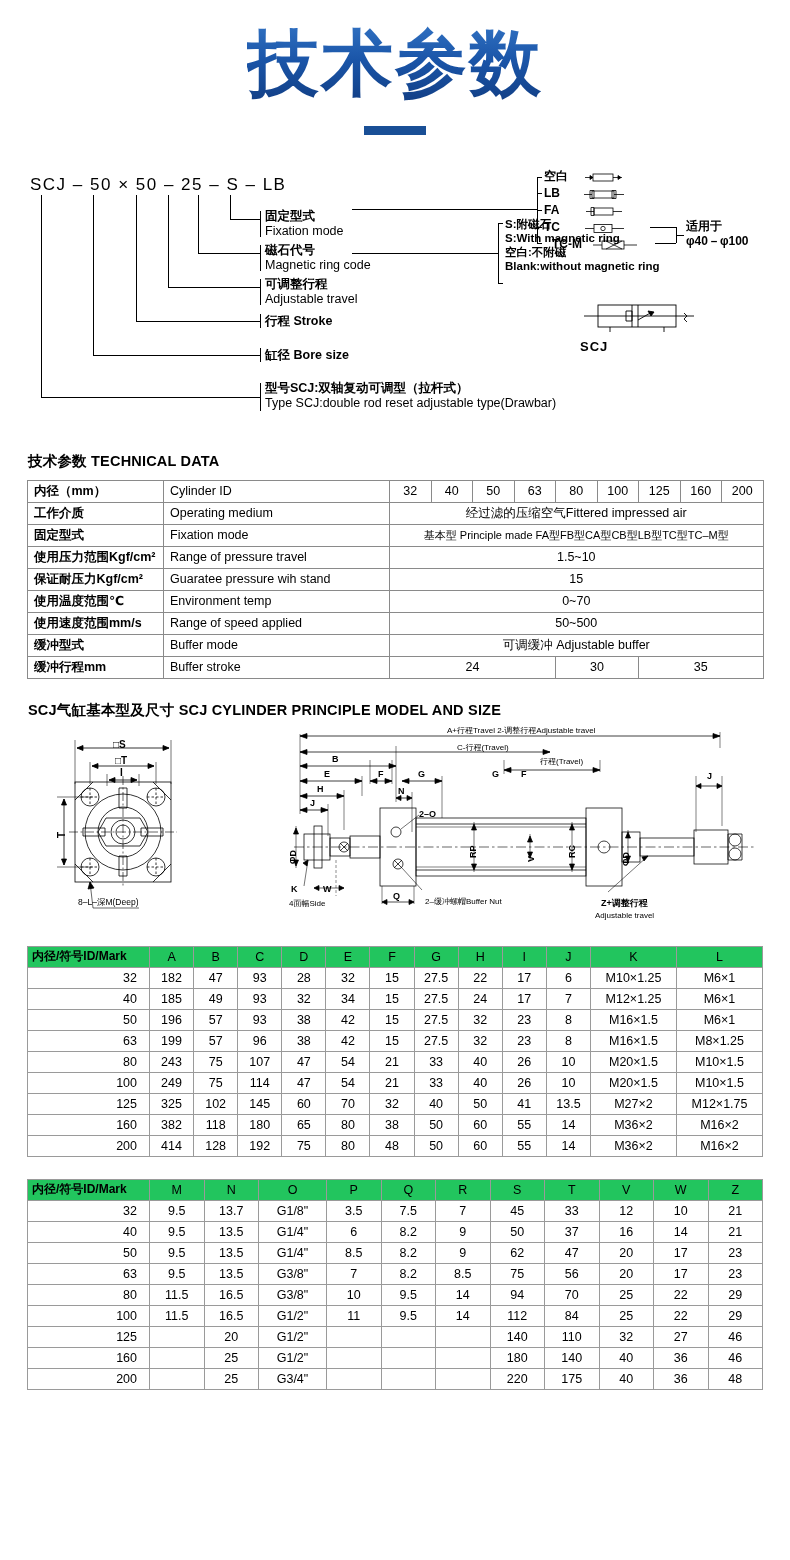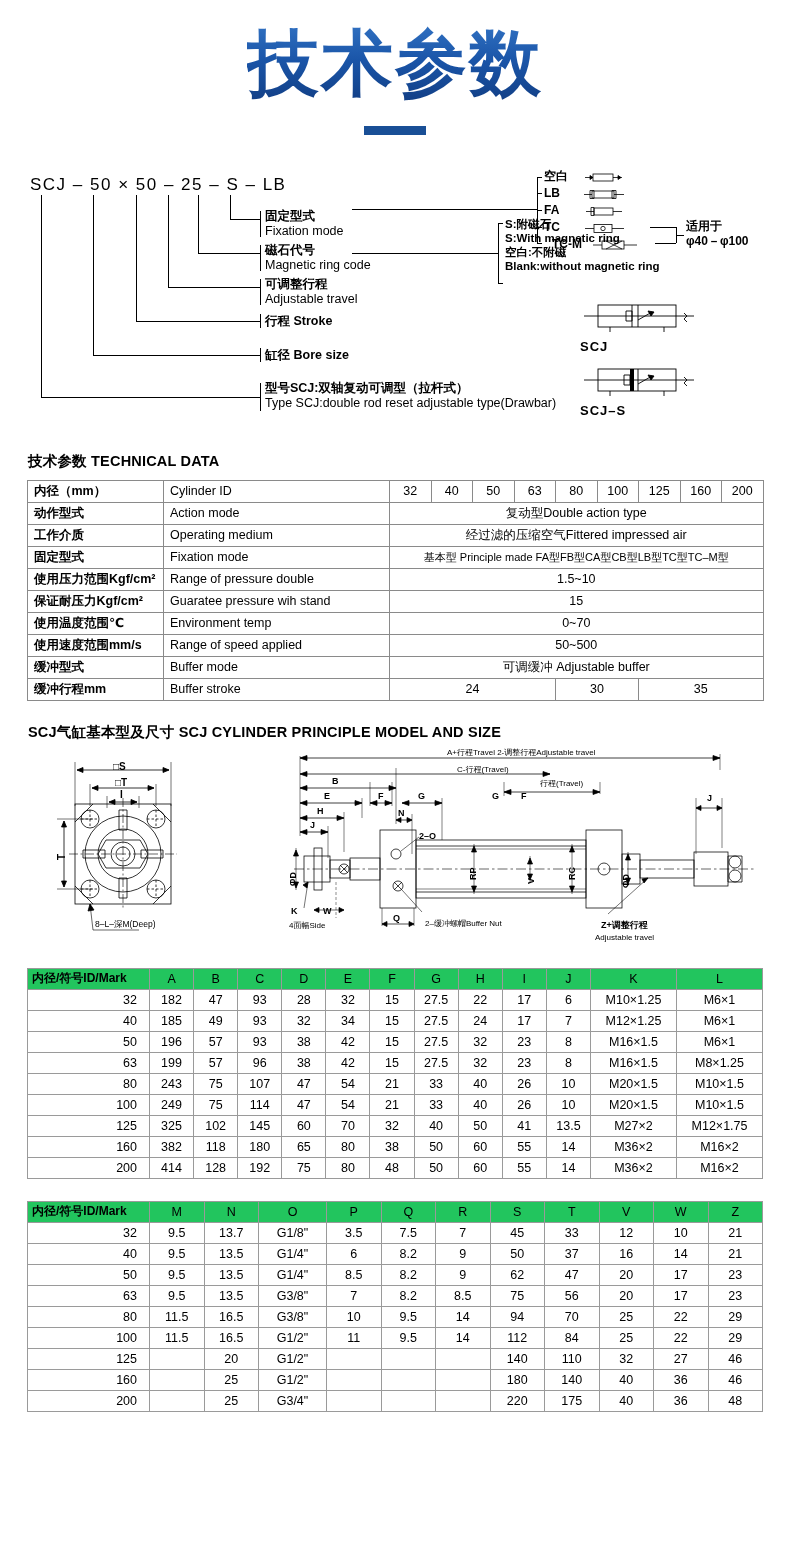--- a/index.html
+++ b/index.html
@@ -297,73 +297,52 @@
         <path d="M52 8v22M58 8v22"></path>
         <path d="M46 14h6v10h-6z"></path>
         <path d="M58 23l14-8"></path>
           <path d="M68 14l6 1-3 4z" fill="#000"></path>
         <path d="M30 30v5M84 30v5"></path>
         <path d="M104 16l3 3-3 3 3 3"></path>
       </g>
     </svg>
     <div class="cap">SCJ</div>
   </div>
-  <div class="scj-fig" style="left:580px; top:192px;">
-    <svg width="120" height="40" viewBox="0 0 120 40">
-      <g fill="none" stroke="#000" stroke-width="0.9">
-        <rect x="18" y="8" width="78" height="22"></rect>
-        <path d="M4 19h92M96 19h18"></path>
-        <path d="M58 8v22"></path>
-        <rect x="50" y="8" width="4" height="22" fill="#000" stroke="none"></rect>
-        <path d="M44 14h6v10h-6z"></path>
-        <path d="M58 23l14-8"></path>
-          <path d="M68 14l6 1-3 4z" fill="#000"></path>
-        <path d="M30 30v5M84 30v5"></path>
-        <path d="M104 16l3 3-3 3 3 3"></path>
-      </g>
-    </svg>
-    <div class="cap">SCJ–S</div>
-  </div>
 </div>
 
 <div class="section-head" style="margin-top:8px;">技术参数 TECHNICAL DATA</div>
 
 <table class="spec-table">
   <tbody>
     <tr>
       <td class="lab-cn">内径（mm）</td>
       <td class="lab-en">Cylinder ID</td>
       <td class="bore">32</td>
       <td class="bore">40</td>
       <td class="bore">50</td>
       <td class="bore">63</td>
       <td class="bore">80</td>
       <td class="bore">100</td>
       <td class="bore">125</td>
       <td class="bore">160</td>
       <td class="bore">200</td>
     </tr>
     <tr>
-      <td class="lab-cn">动作型式</td>
-      <td class="lab-en">Action mode</td>
-      <td colspan="9">复动型Double action type</td>
-    </tr>
-    <tr>
       <td class="lab-cn">工作介质</td>
       <td class="lab-en">Operating medium</td>
       <td colspan="9">经过滤的压缩空气Fittered impressed air</td>
     </tr>
     <tr>
       <td class="lab-cn">固定型式</td>
       <td class="lab-en">Fixation mode</td>
       <td colspan="9" style="font-size:11px;">基本型 Principle made FA型FB型CA型CB型LB型TC型TC–M型</td>
     </tr>
     <tr>
       <td class="lab-cn">使用压力范围Kgf/cm²</td>
-      <td class="lab-en">Range of pressure double</td>
+      <td class="lab-en">Range of pressure travel</td>
       <td colspan="9">1.5~10</td>
     </tr>
     <tr>
       <td class="lab-cn">保证耐压力Kgf/cm²</td>
       <td class="lab-en">Guaratee pressure wih stand</td>
       <td colspan="9">15</td>
     </tr>
     <tr>
       <td class="lab-cn">使用温度范围℃</td>
       <td class="lab-en">Environment temp</td>
@@ -434,21 +413,21 @@
       <path d="M37 73l-2.5 6h5z M37 139l-2.5-6h5z" fill="#000"></path>
 
       <path d="M63 156 L66 182 L112 182" stroke-width="0.6"></path>
       <path d="M63 156l4 6-6 1z" fill="#000"></path>
     </g>
   </svg>
   <div class="dwg-txt b" style="left:86px; top:13px; font-size:10px;">□S</div>
   <div class="dwg-txt b" style="left:88px; top:29px; font-size:10px;">□T</div>
   <div class="dwg-txt b" style="left:93px; top:41px; font-size:10px;">I</div>
   <div class="dwg-txt b rot" style="left:29px; top:112px; font-size:10px;">T</div>
-  <div class="dwg-txt" style="left:68px; top:172px; font-size:8.5px;">8–L–深M(Deep)</div>
+  <div class="dwg-txt" style="left:51px; top:172px; font-size:8.5px;">8–L–深M(Deep)</div>
 
   <svg width="485" height="212" viewBox="0 0 485 212" style="position:absolute;left:251px;top:0;">
     <g fill="none" stroke="#000" stroke-width="0.75">
 
       <path d="M22 10h420"></path>
       <path d="M22 10l7-2.5v5z M442 10l-7-2.5v5z" fill="#000"></path>
 
       <path d="M22 26h250"></path>
       <path d="M22 26l7-2.5v5z M272 26l-7-2.5v5z" fill="#000"></path>
 

